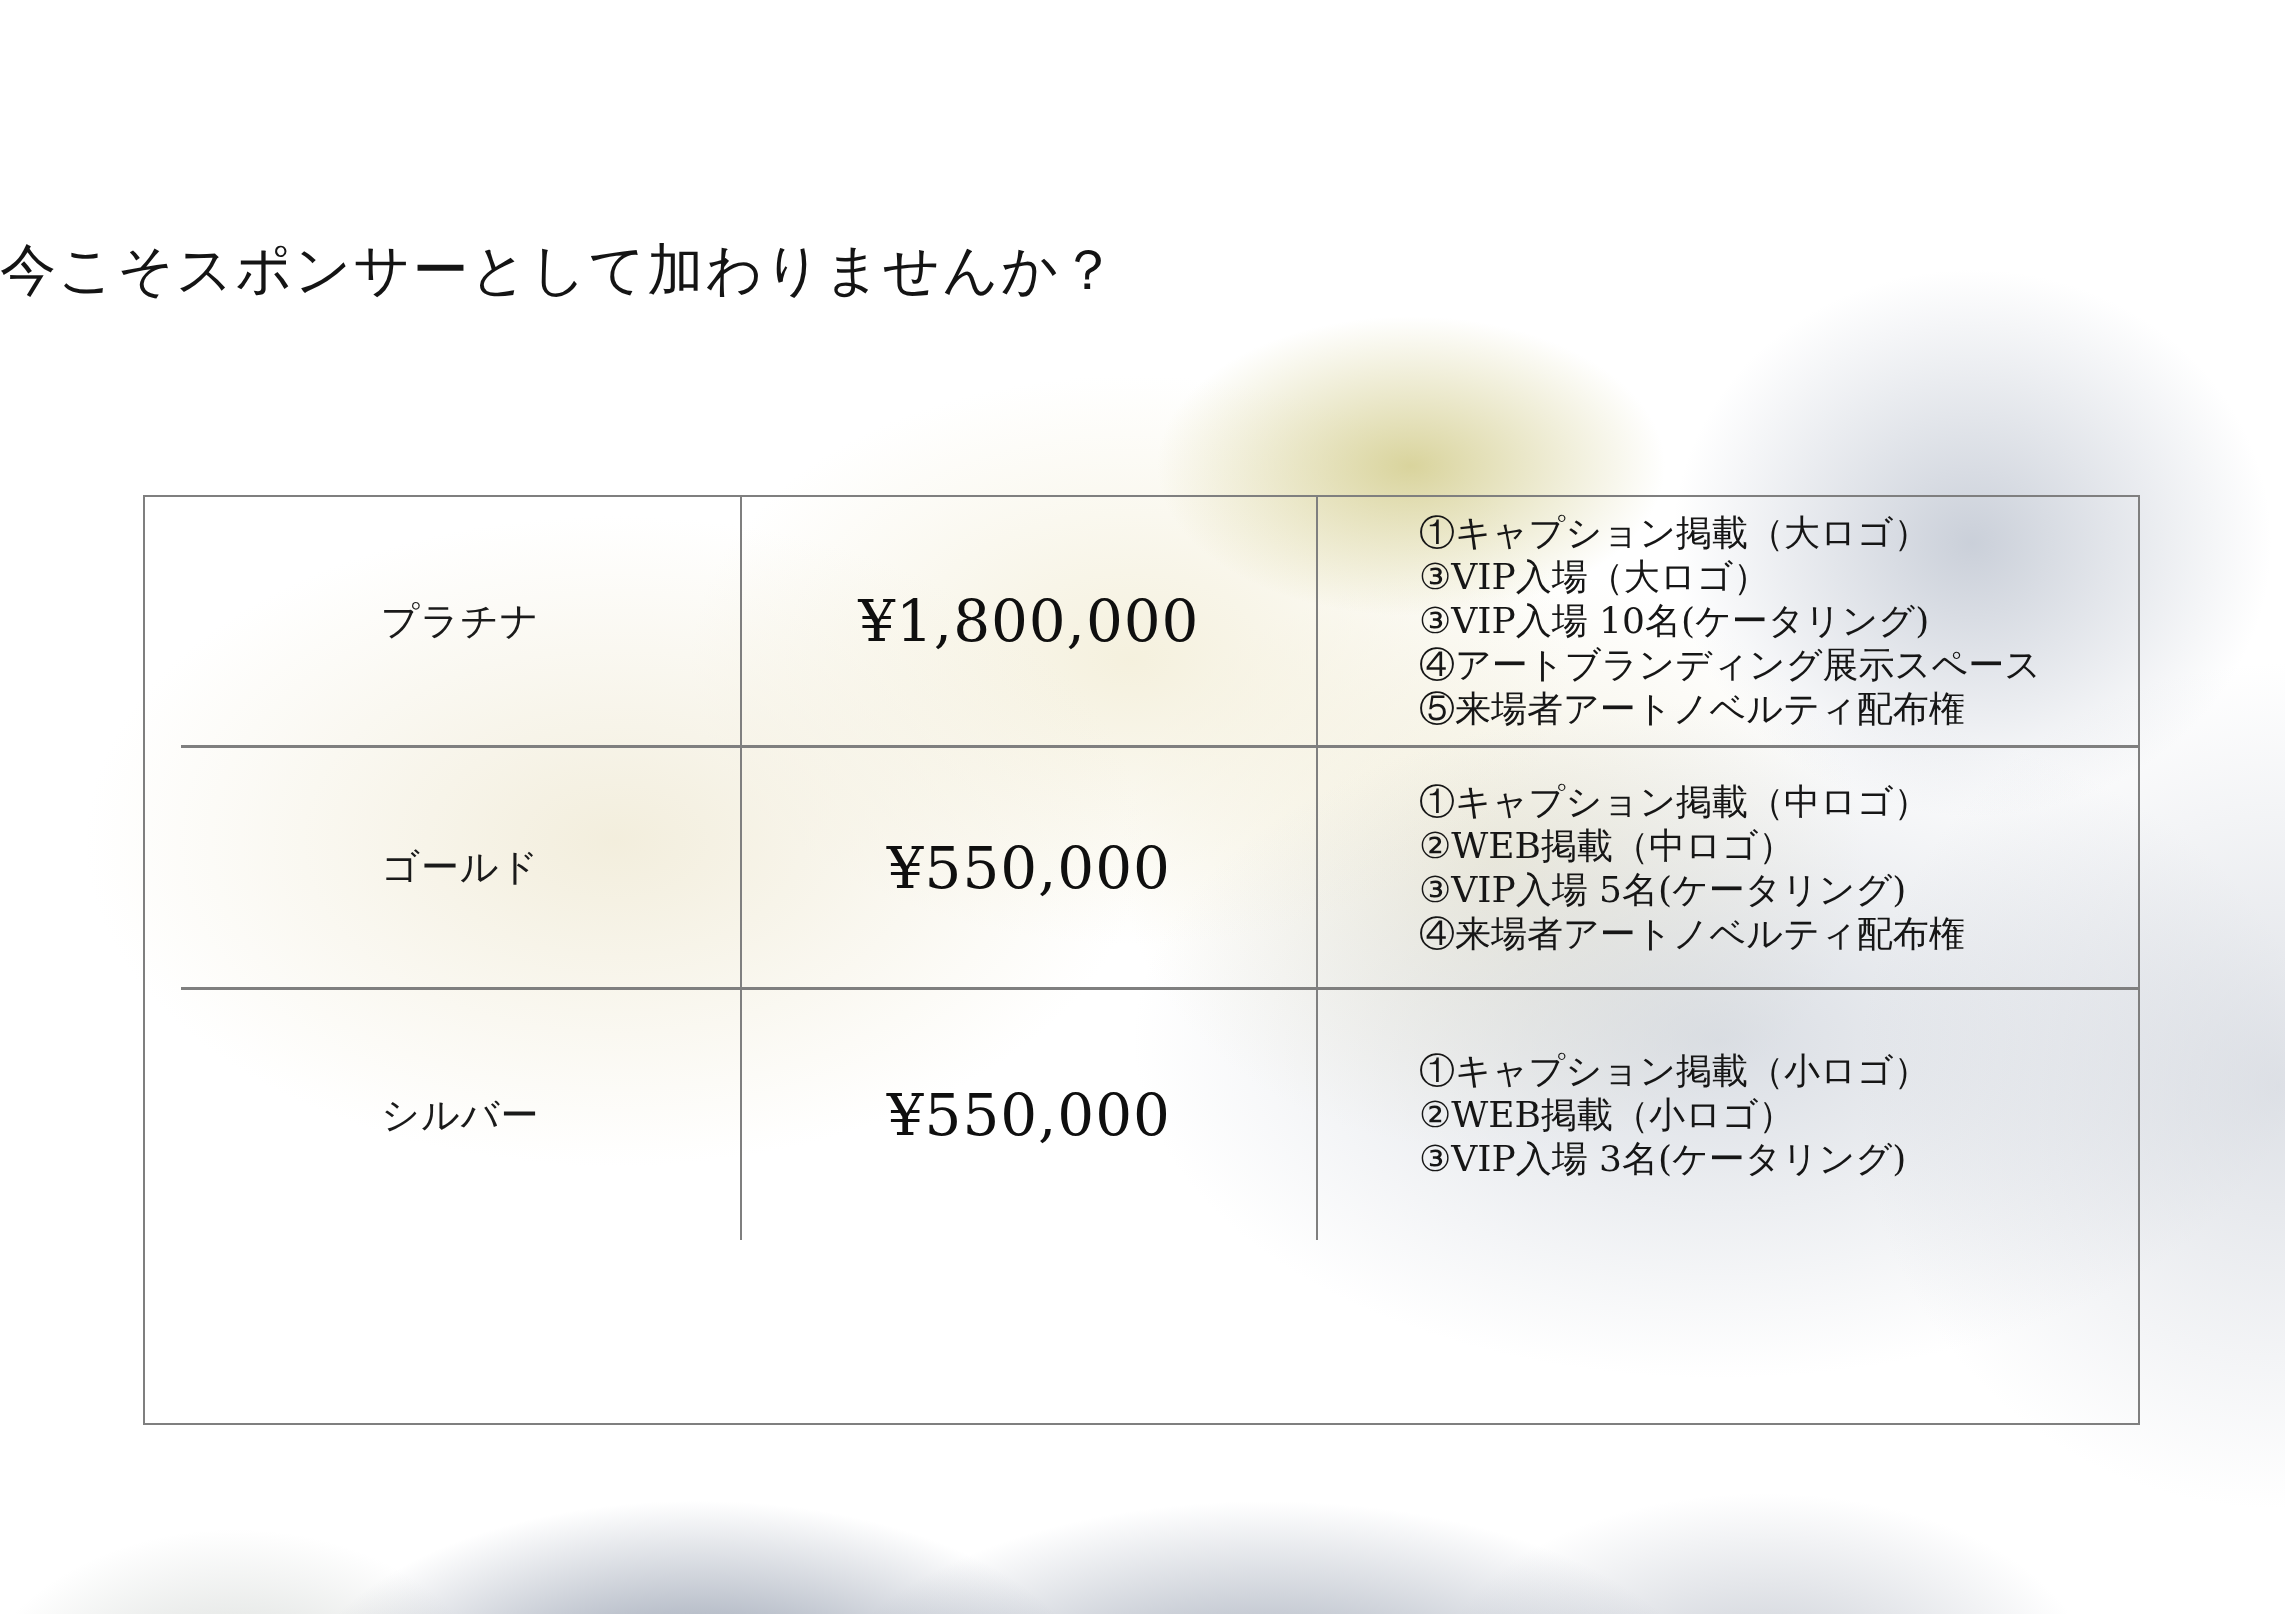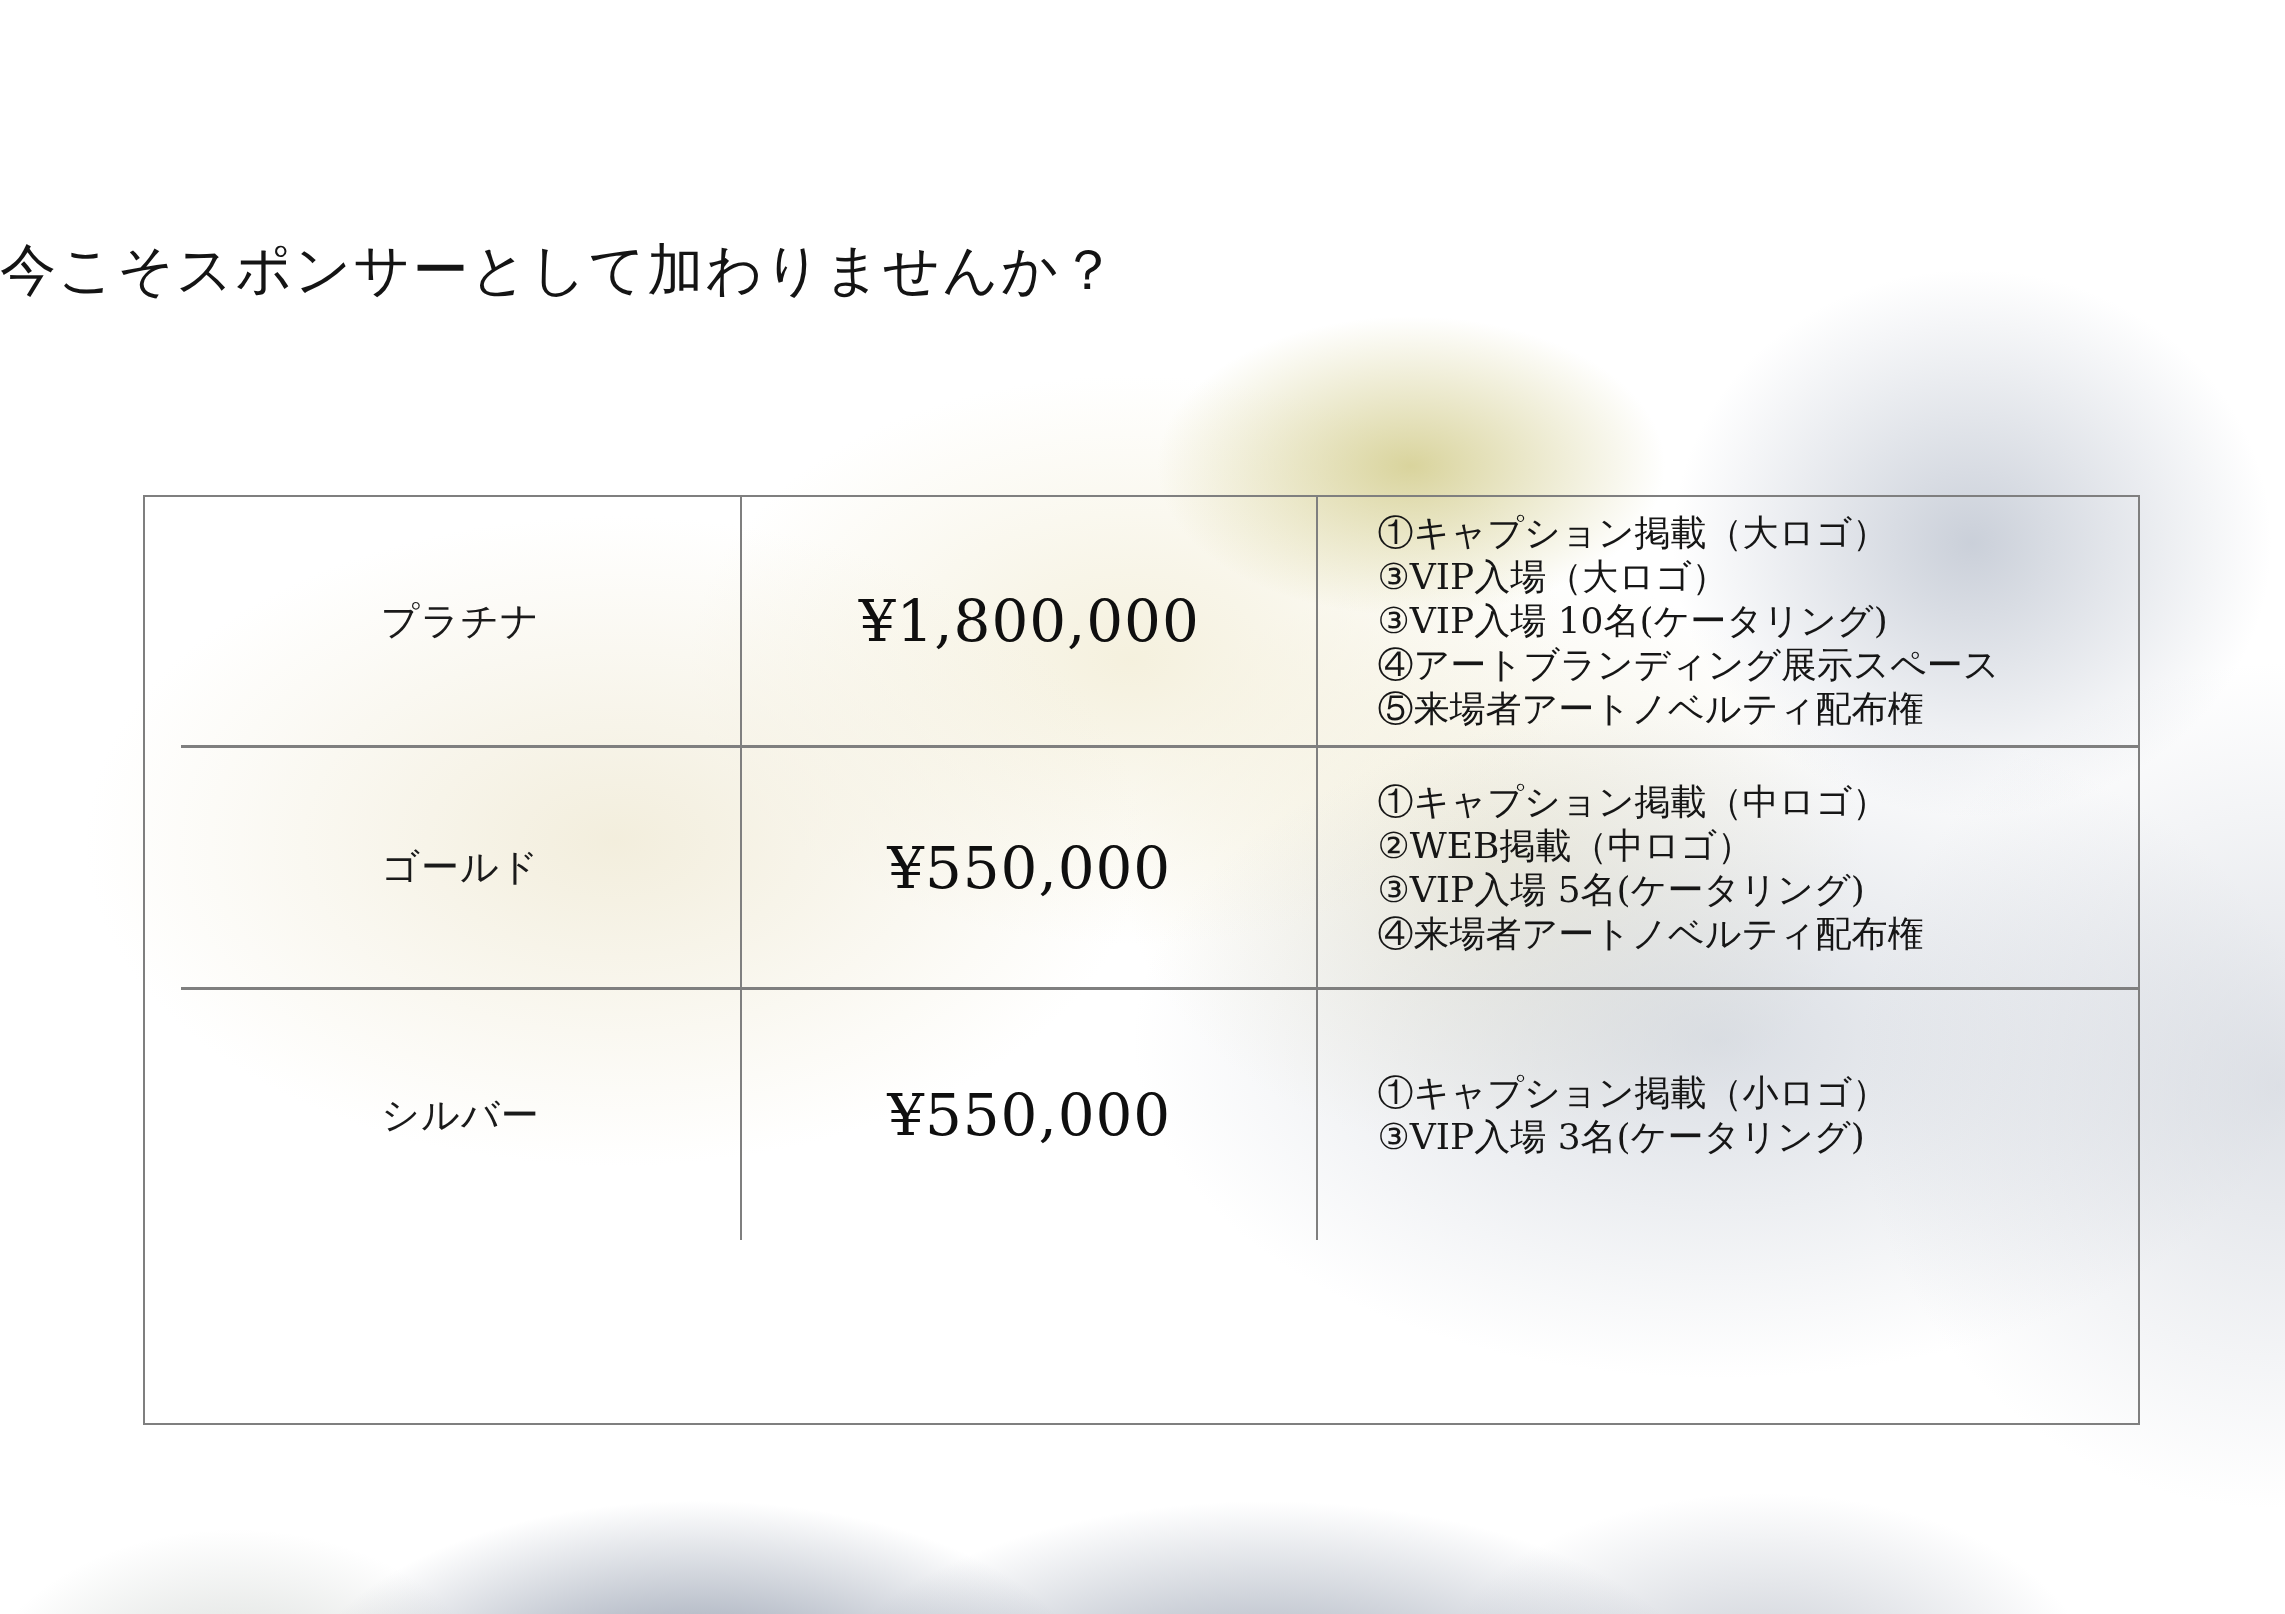--- a/index.html
+++ b/index.html
@@ -58,21 +58,21 @@
   .cell {
     box-sizing: border-box;
     border-right: 2.7px solid #7f7f7f;
     border-bottom: 3.6px solid #7f7f7f;
     display: flex;
     align-items: center;
     justify-content: center;
   }
   .col1 { width: 573px; }
   .col2 { width: 589px; }
-  .col3 { width: 836px; justify-content: flex-start; padding-left: 59px; }
+  .col3 { width: 836px; justify-content: flex-start; padding-left: 101px; }
   .cell.last-col { border-right: none; }
   .t-row.last-row .cell { border-bottom: none; }
   .th { font-size: 38px; letter-spacing: 0.9px; color: #1a1a1a; }
   .tier { font-size: 38px; letter-spacing: 0.9px; color: #1a1a1a; margin-left: 36px; }
   .amount { font-size: 58px; letter-spacing: 0.9px; color: #0f0f0f; }
   .benefits { flex-direction: column; align-items: flex-start; justify-content: center; }
   .benefit-line {
     font-size: 36px;
     line-height: 44px;
     white-space: nowrap;
@@ -110,19 +110,20 @@
         <div class="benefit-line">③VIP入場 5名(ケータリング)</div>
         <div class="benefit-line">④来場者アートノベルティ配布権</div>
       </div>
     </div>
 
     <div class="t-row r3 last-row">
       <div class="cell col1 tier">シルバー</div>
       <div class="cell col2 amount">¥550,000</div>
       <div class="cell col3 benefits last-col">
         <div class="benefit-line">①キャプション掲載（小ロゴ）</div>
+        <div class="benefit-line">②WEB掲載（小ロゴ）</div>
         <div class="benefit-line">③VIP入場 3名(ケータリング)</div>
       </div>
     </div>
 
   </div>
 </div>
 
 
 </body></html>

